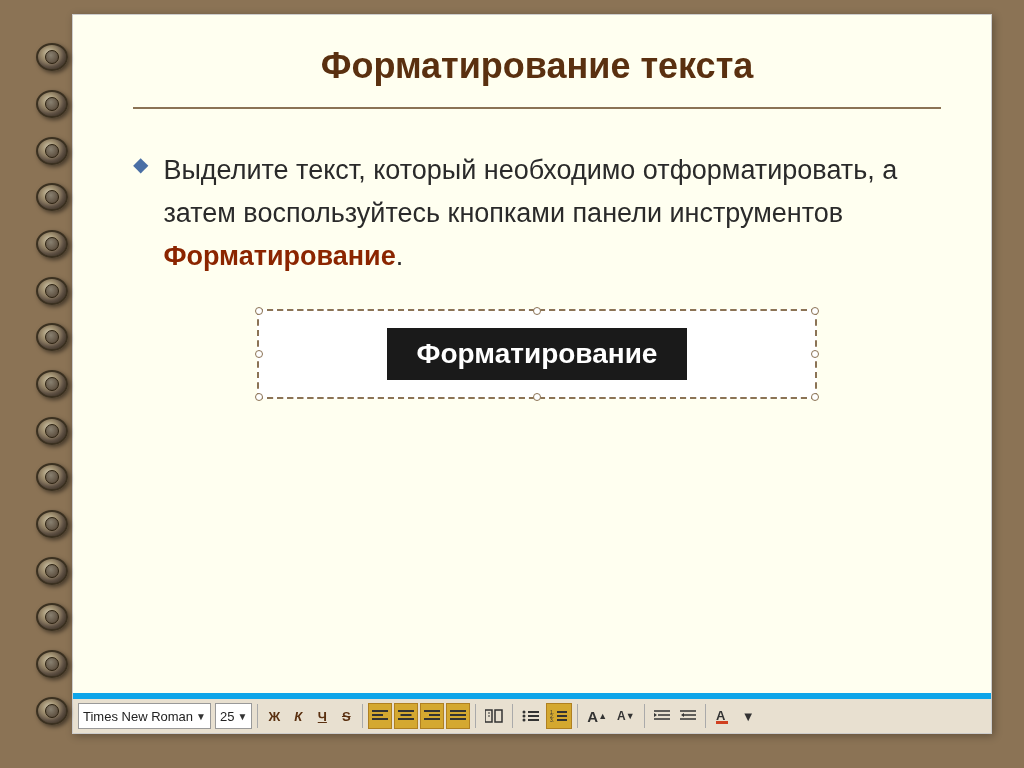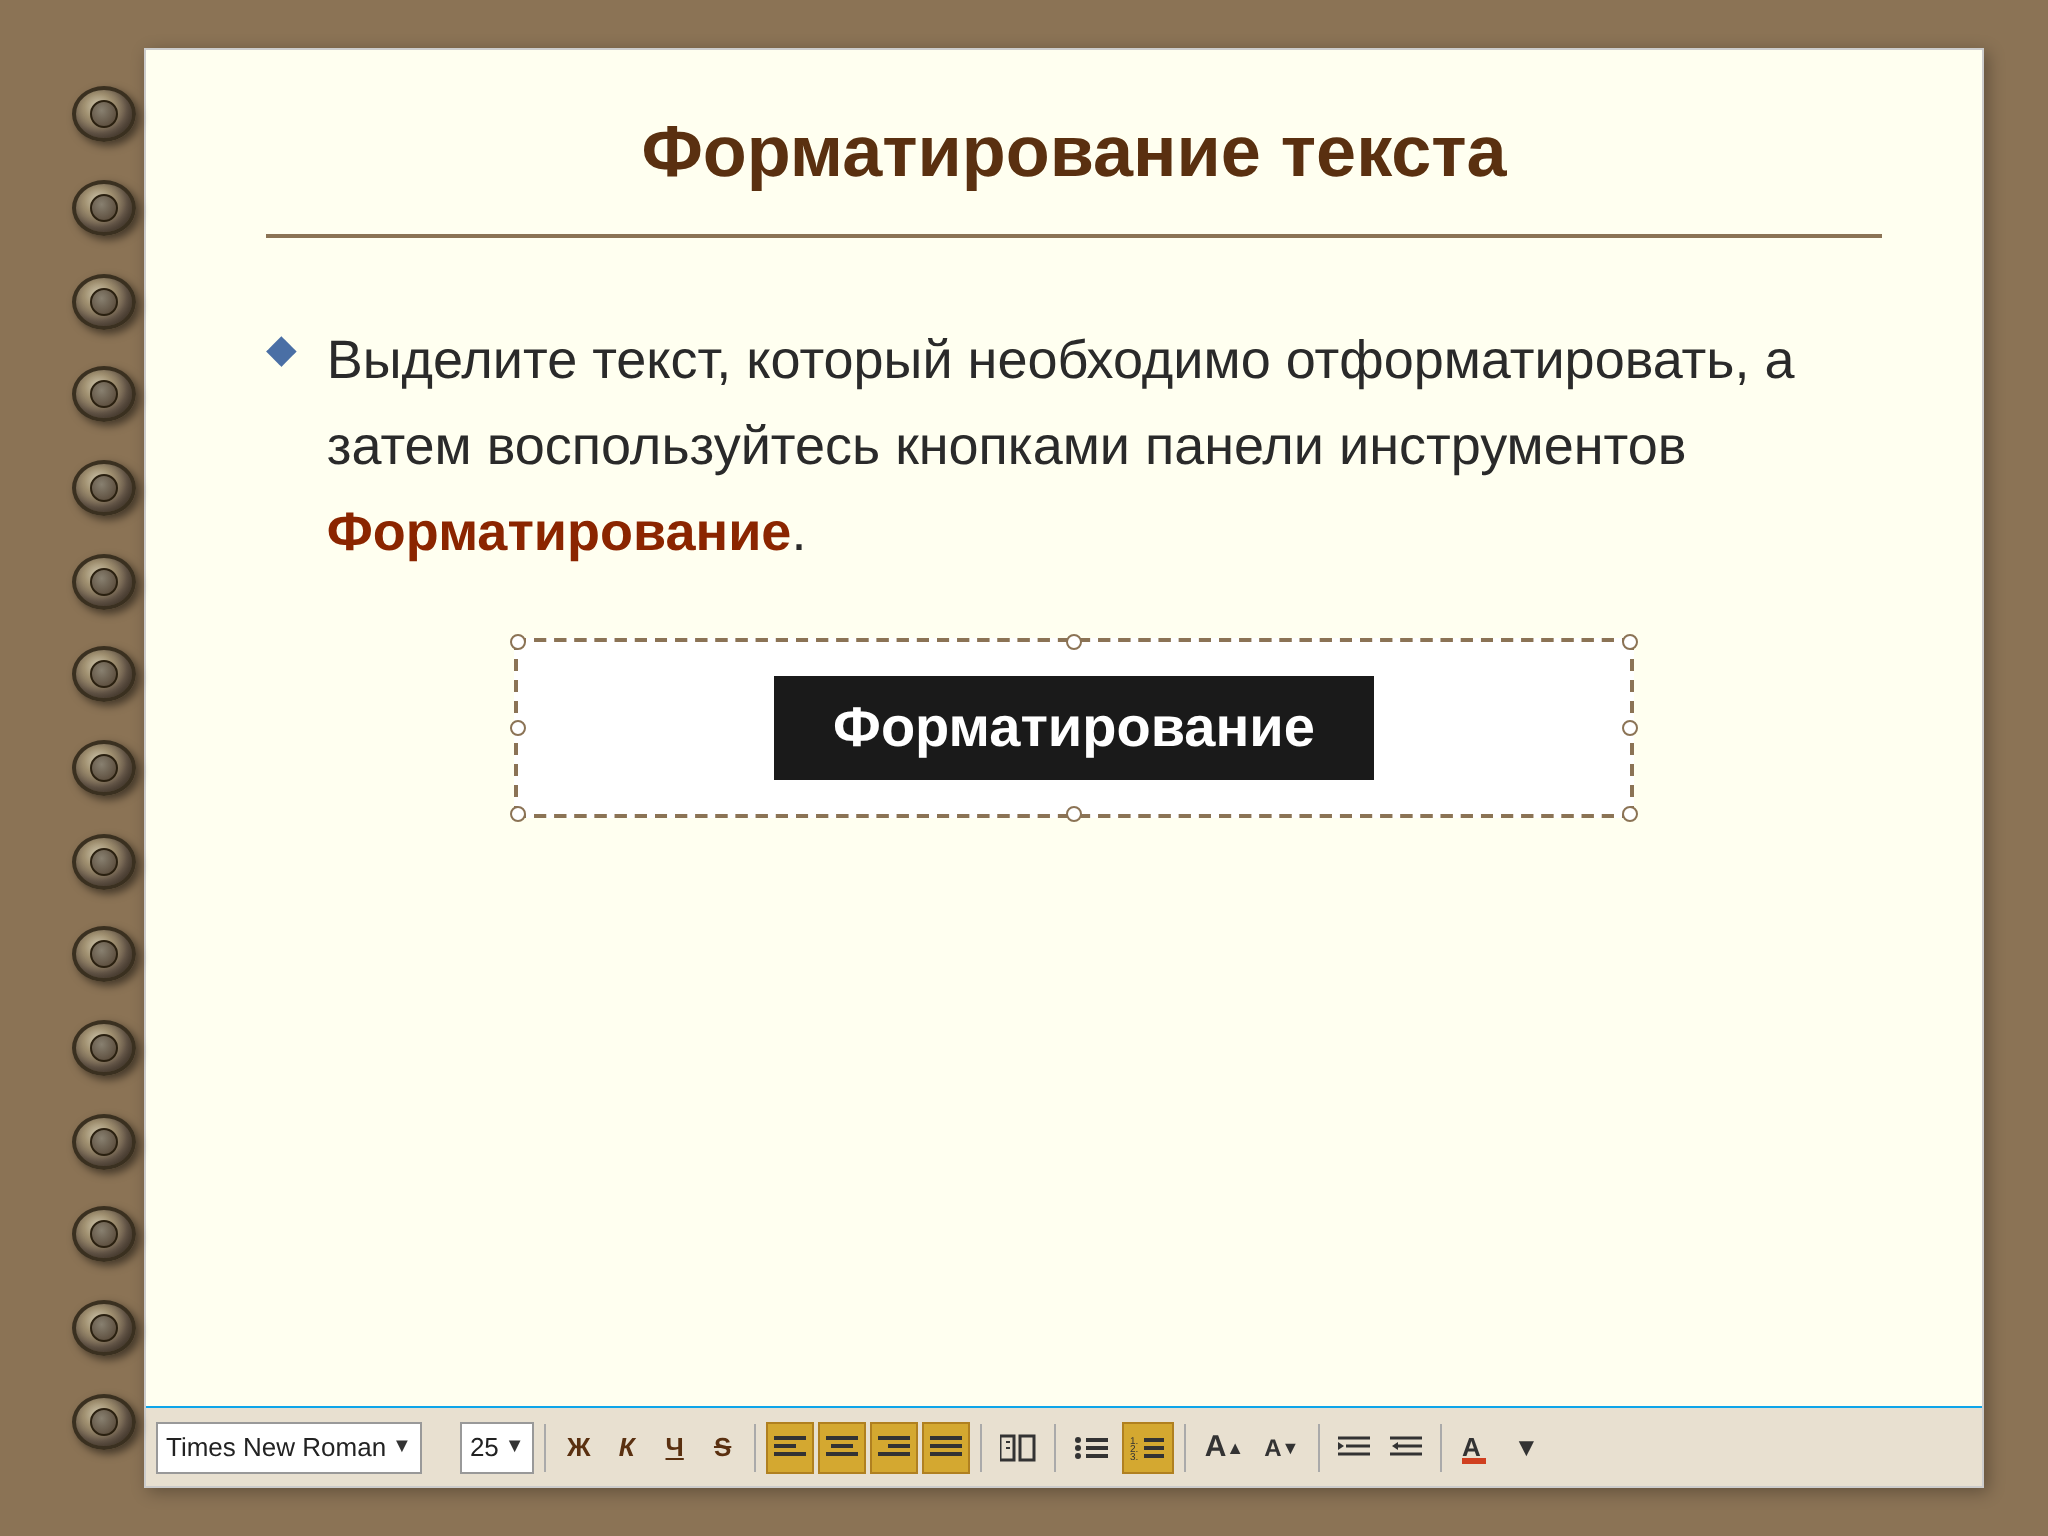--- a/index.html
+++ b/index.html
@@ -14,21 +14,20 @@
       font-family: Arial, sans-serif;
       overflow: hidden;
     }
 
     .outer-frame {
       width: 980px;
       height: 740px;
       background: #8B7355;
       position: relative;
       display: flex;
-      align-items: center;
       justify-content: center;
     }
 
     
     .spiral-container {
       position: absolute;
       left: 0;
       top: 0;
       width: 60px;
       height: 100%;
@@ -151,21 +150,21 @@
       font-size: 28px;
       font-weight: bold;
       padding: 10px 30px;
       font-family: Arial, sans-serif;
     }
 
     
     .bottom-toolbar {
       height: 40px;
       background: #e8e0d0;
-      border-top: 1px solid #0ea5e9;
+      border-top: 6px solid #0ea5e9;
       display: flex;
       align-items: center;
       padding: 0 5px;
       gap: 2px;
       flex-shrink: 0;
     }
 
     .font-selector {
       display: flex;
       align-items: center;
@@ -188,21 +187,21 @@
     }
 
     .size-selector {
       display: flex;
       align-items: center;
       border: 1px solid #999;
       background: white;
       height: 26px;
       padding: 0 4px;
       gap: 3px;
-      margin-left: 17px;
+      margin-left: 2px;
     }
 
     .size-num {
       font-size: 13px;
       color: #222;
     }
 
     .toolbar-sep {
       width: 1px;
       height: 24px;

